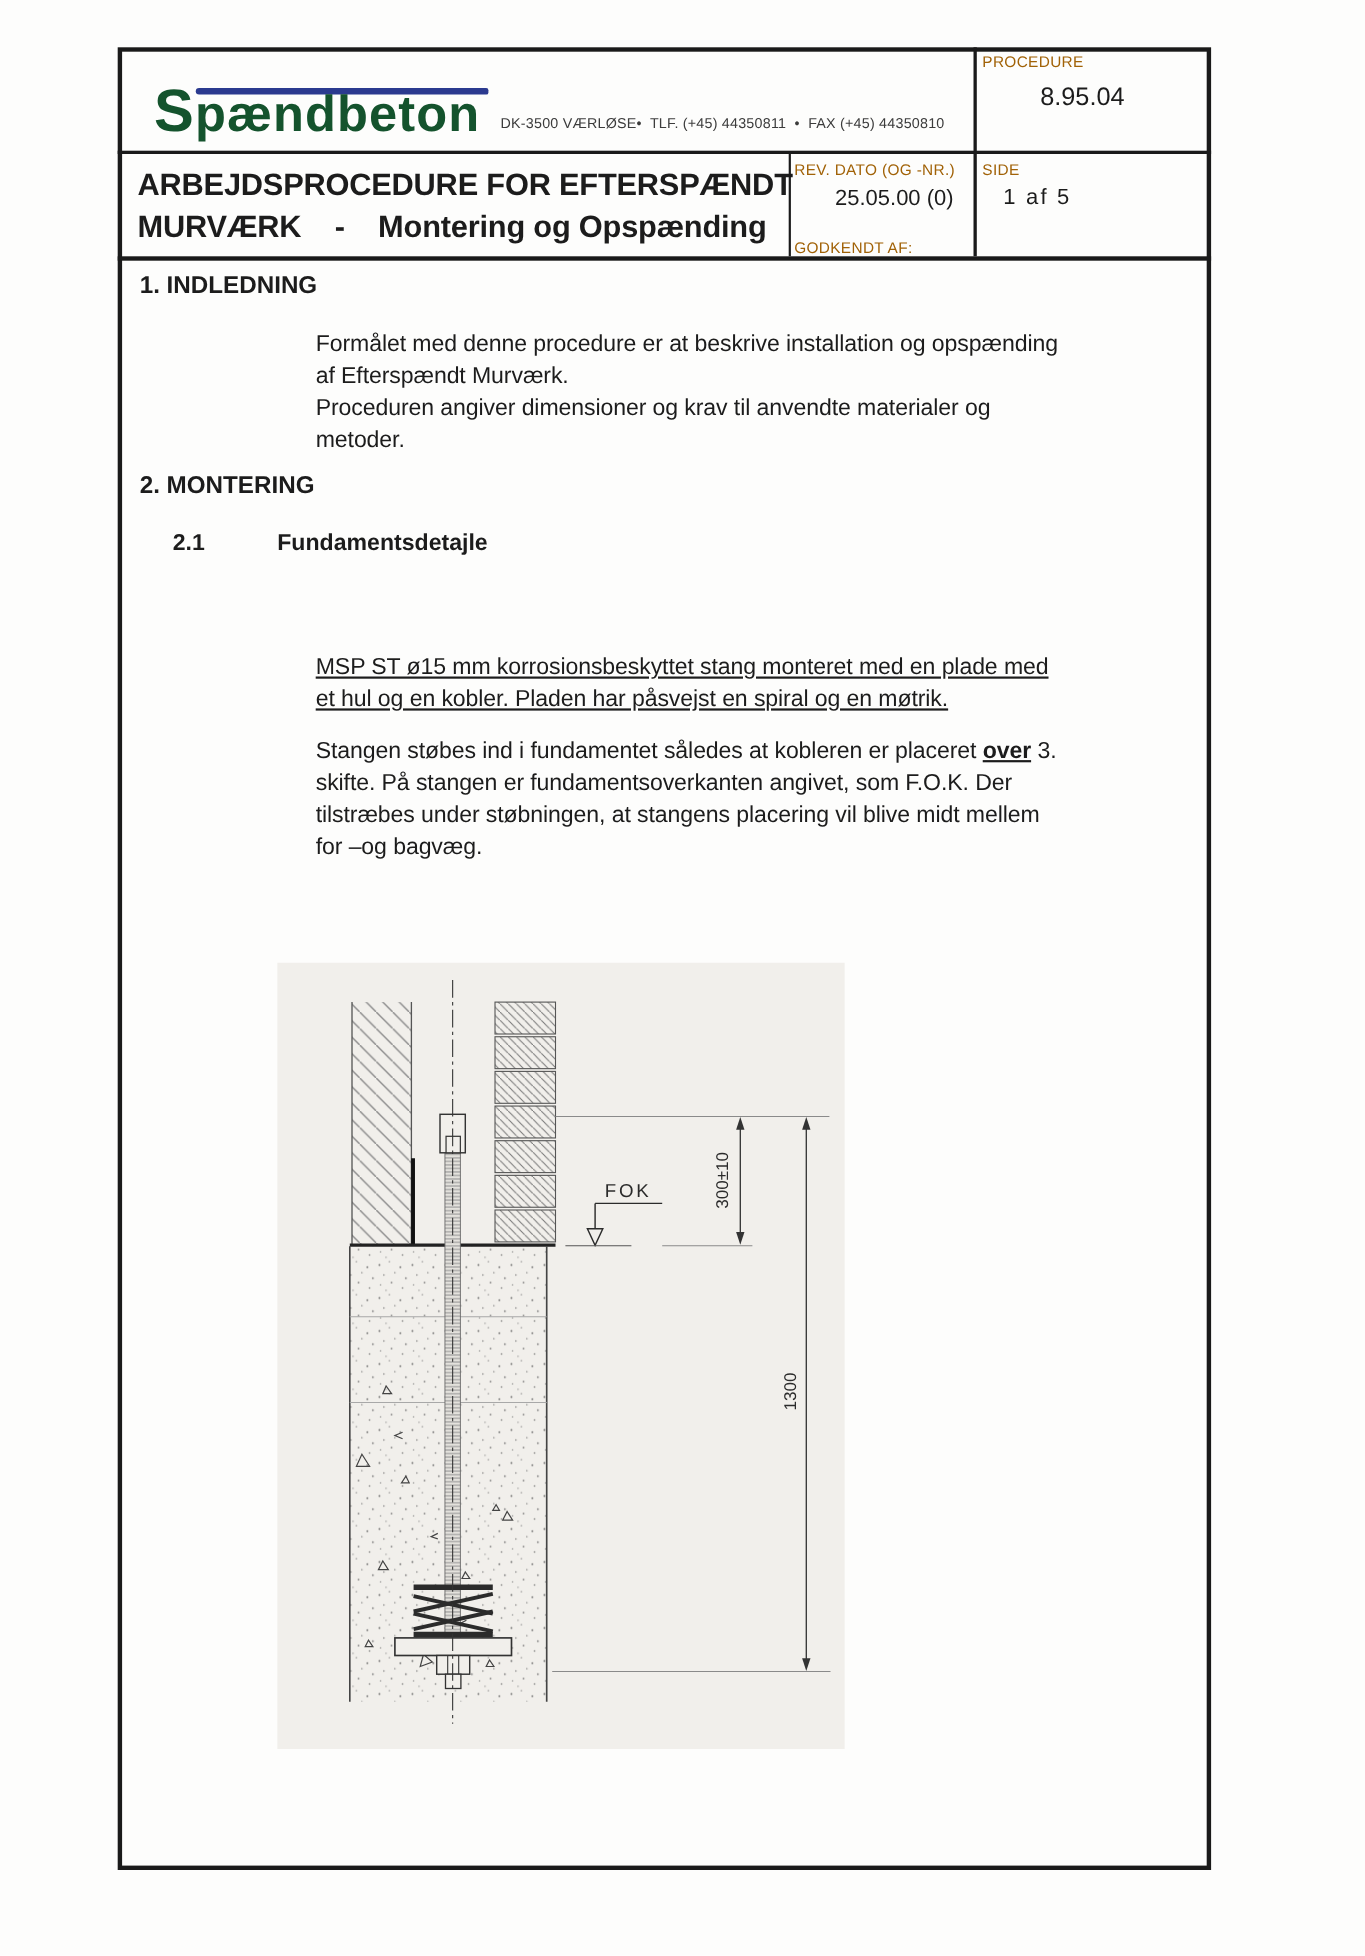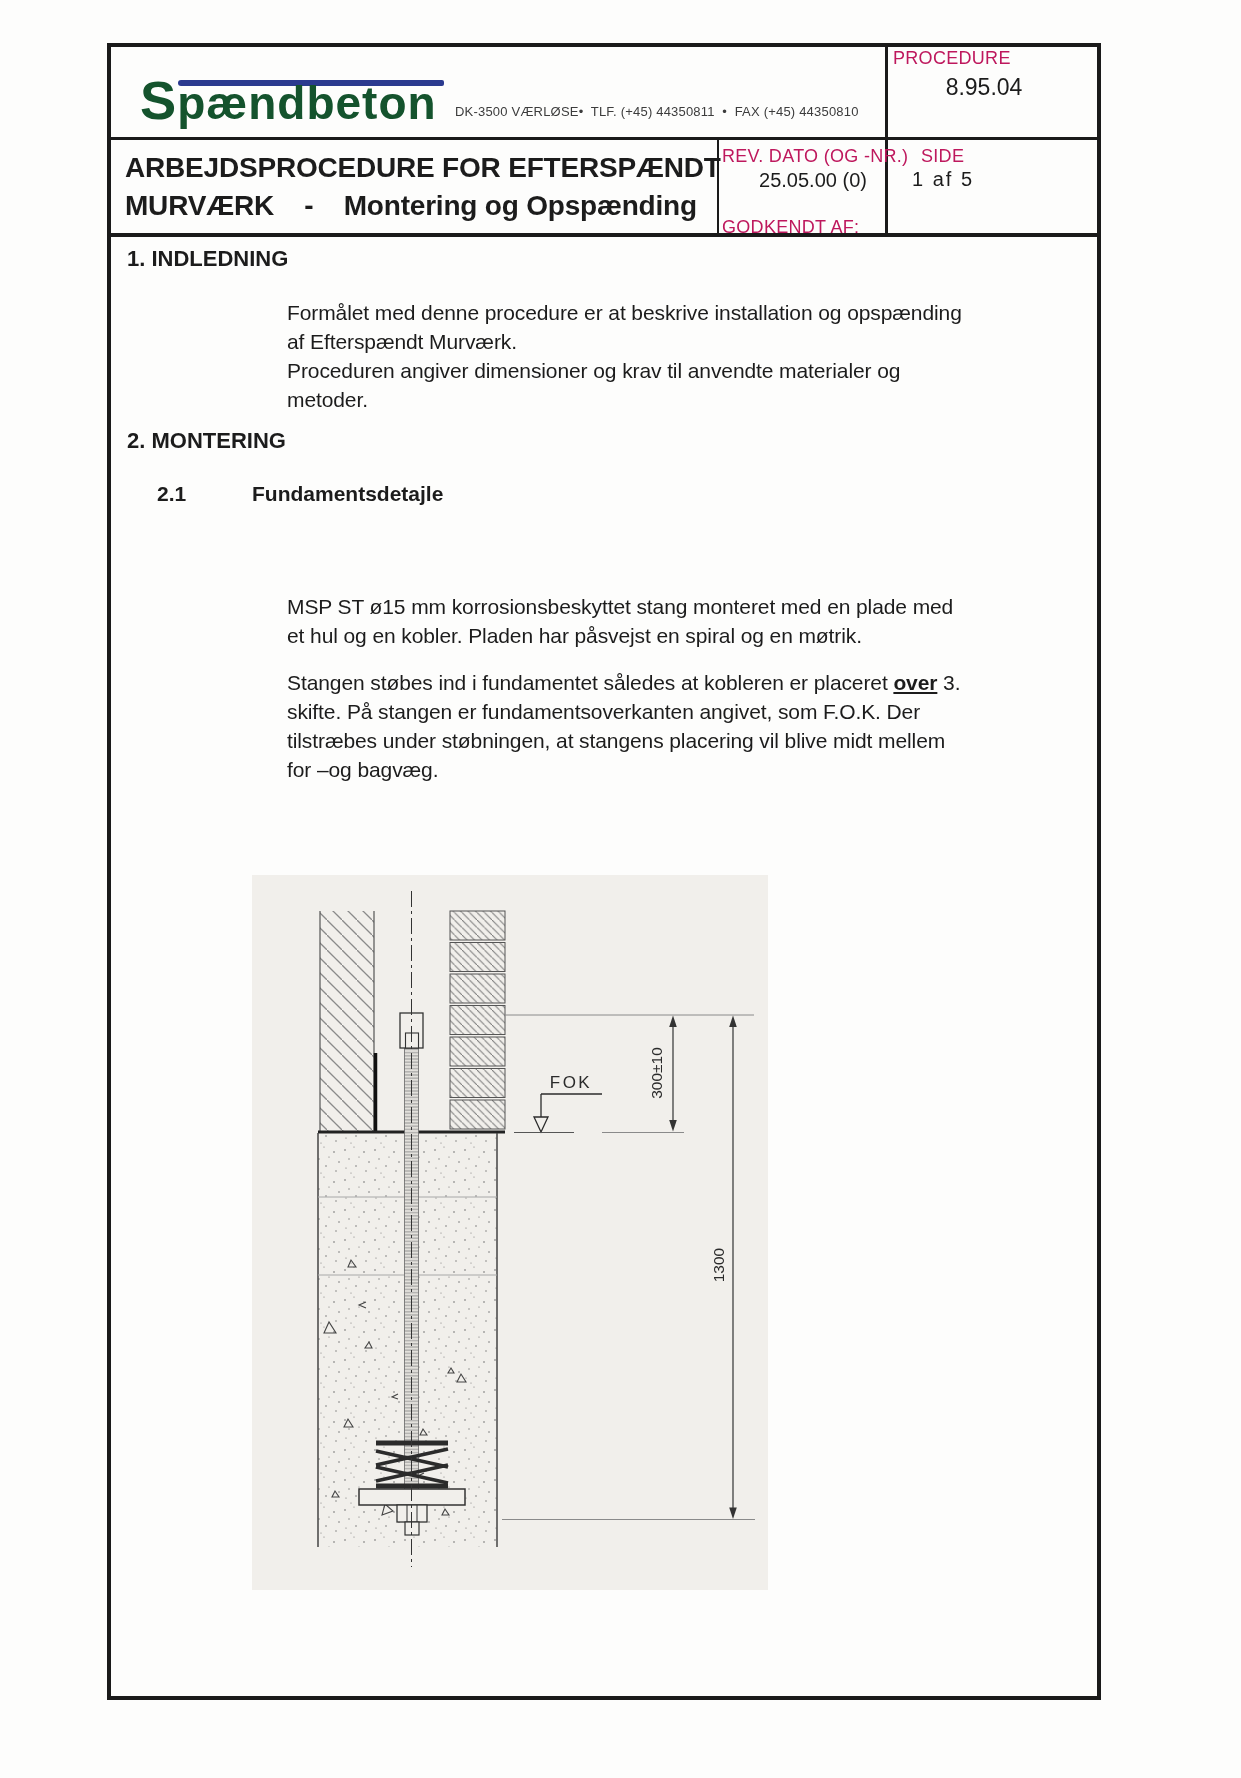--- a/index.html
+++ b/index.html
@@ -10,21 +10,21 @@
   #outer-border{left:107px;top:43px;width:994px;height:1657px;
       border:4px solid #1a1a1a;box-sizing:border-box;}
   .hline{background:#1a1a1a;}
   .vline{background:#1a1a1a;}
   
   #logo{left:140px;top:78px;font-size:46px;line-height:46px;font-weight:bold;
         color:#14532d;letter-spacing:1px;}
   #logo::first-letter{font-size:1.18em;}
   #logo-bar{left:178px;top:80px;width:266px;height:6px;background:#2b3a8f;border-radius:3px 2px 2px 3px;}
   #address{left:455px;top:104px;font-size:13px;color:#3c3c3c;white-space:pre;letter-spacing:.2px;}
-  .cell-label{font-size:18px;color:#be185d;letter-spacing:.3px;}
+  .cell-label{font-size:14px;color:#a16207;letter-spacing:.3px;}
   #procedure-number{left:885px;top:74px;width:198px;text-align:center;font-size:23px;}
   #rev-value{left:717px;top:169px;width:192px;text-align:center;font-size:20px;}
   #page-value{left:912px;top:168px;font-size:20px;letter-spacing:2px;}
   #doc-title{left:125px;top:149px;font-size:28px;font-weight:bold;line-height:38px;
              letter-spacing:-.2px;white-space:pre;}
   
   .h-sec{font-size:22px;font-weight:bold;}
   .body-p{font-size:21px;line-height:29px;white-space:pre-line;letter-spacing:-.1px;margin-left:35px;}
   .bold-u{font-weight:bold;text-decoration:underline;}
   #sub-number{left:157px;top:482px;font-size:21px;font-weight:bold;}
@@ -48,35 +48,35 @@
   <div class="abs" id="procedure-number">8.95.04</div>
   <div class="abs hline" style="left:107px;top:137px;width:994px;height:3px;"></div>
 
   <div class="abs" id="doc-title">ARBEJDSPROCEDURE FOR EFTERSPÆNDT
 MURVÆRK    -    Montering og Opspænding</div>
   <div class="abs vline" style="left:717px;top:140px;width:2px;height:93px;"></div>
   <div class="abs vline" style="left:885px;top:140px;width:3px;height:93px;"></div>
   <div class="abs cell-label" style="left:722px;top:146px;text-align:center;">REV. DATO (OG -NR.)</div>
   <div class="abs" id="rev-value">25.05.00 (0)</div>
   <div class="abs cell-label" style="left:722px;top:217px;">GODKENDT AF:</div>
-  <div class="abs cell-label" style="left:893px;top:146px;margin-left:28px;">SIDE</div>
+  <div class="abs cell-label" style="left:893px;top:146px;">SIDE</div>
   <div class="abs" id="page-value">1 af 5</div>
   <div class="abs hline" style="left:107px;top:233px;width:994px;height:4px;"></div>
 
   <div class="abs h-sec" style="left:127px;top:246px;">1. INDLEDNING</div>
   <div class="abs body-p" style="left:252px;top:298px;">Formålet med denne procedure er at beskrive installation og opspænding
 af Efterspændt Murværk.
 Proceduren angiver dimensioner og krav til anvendte materialer og
 metoder.</div>
 
   <div class="abs h-sec" style="left:127px;top:428px;">2. MONTERING</div>
   <div class="abs" id="sub-number">2.1</div>
   <div class="abs" id="sub-title">Fundamentsdetajle</div>
 
-  <div class="abs body-p" style="left:252px;top:592px;">MSP ST ø15 mm korrosionsbeskyttet stang monteret med en plade med
+  <div class="abs body-p" style="left:252px;top:592px;text-decoration:underline;">MSP ST ø15 mm korrosionsbeskyttet stang monteret med en plade med
 et hul og en kobler. Pladen har påsvejst en spiral og en møtrik.</div>
   <div class="abs body-p" style="left:252px;top:668px;"><span>Stangen støbes ind i fundamentet således at kobleren er placeret </span><span class="bold-u">over</span><span> 3.
 skifte. På stangen er fundamentsoverkanten angivet, som F.O.K. Der
 tilstræbes under støbningen, at stangens placering vil blive midt mellem
 for –og bagvæg.</span></div>
 
   <svg class="abs" id="figure" width="516" height="715" viewBox="0 0 516 715">
     <defs>
       <pattern id="ph-wall" width="15" height="15" patternUnits="userSpaceOnUse">
         <path d="M-2,-2 L17,17" stroke="#8a8a8a" stroke-width="1.3" fill="none"></path>

